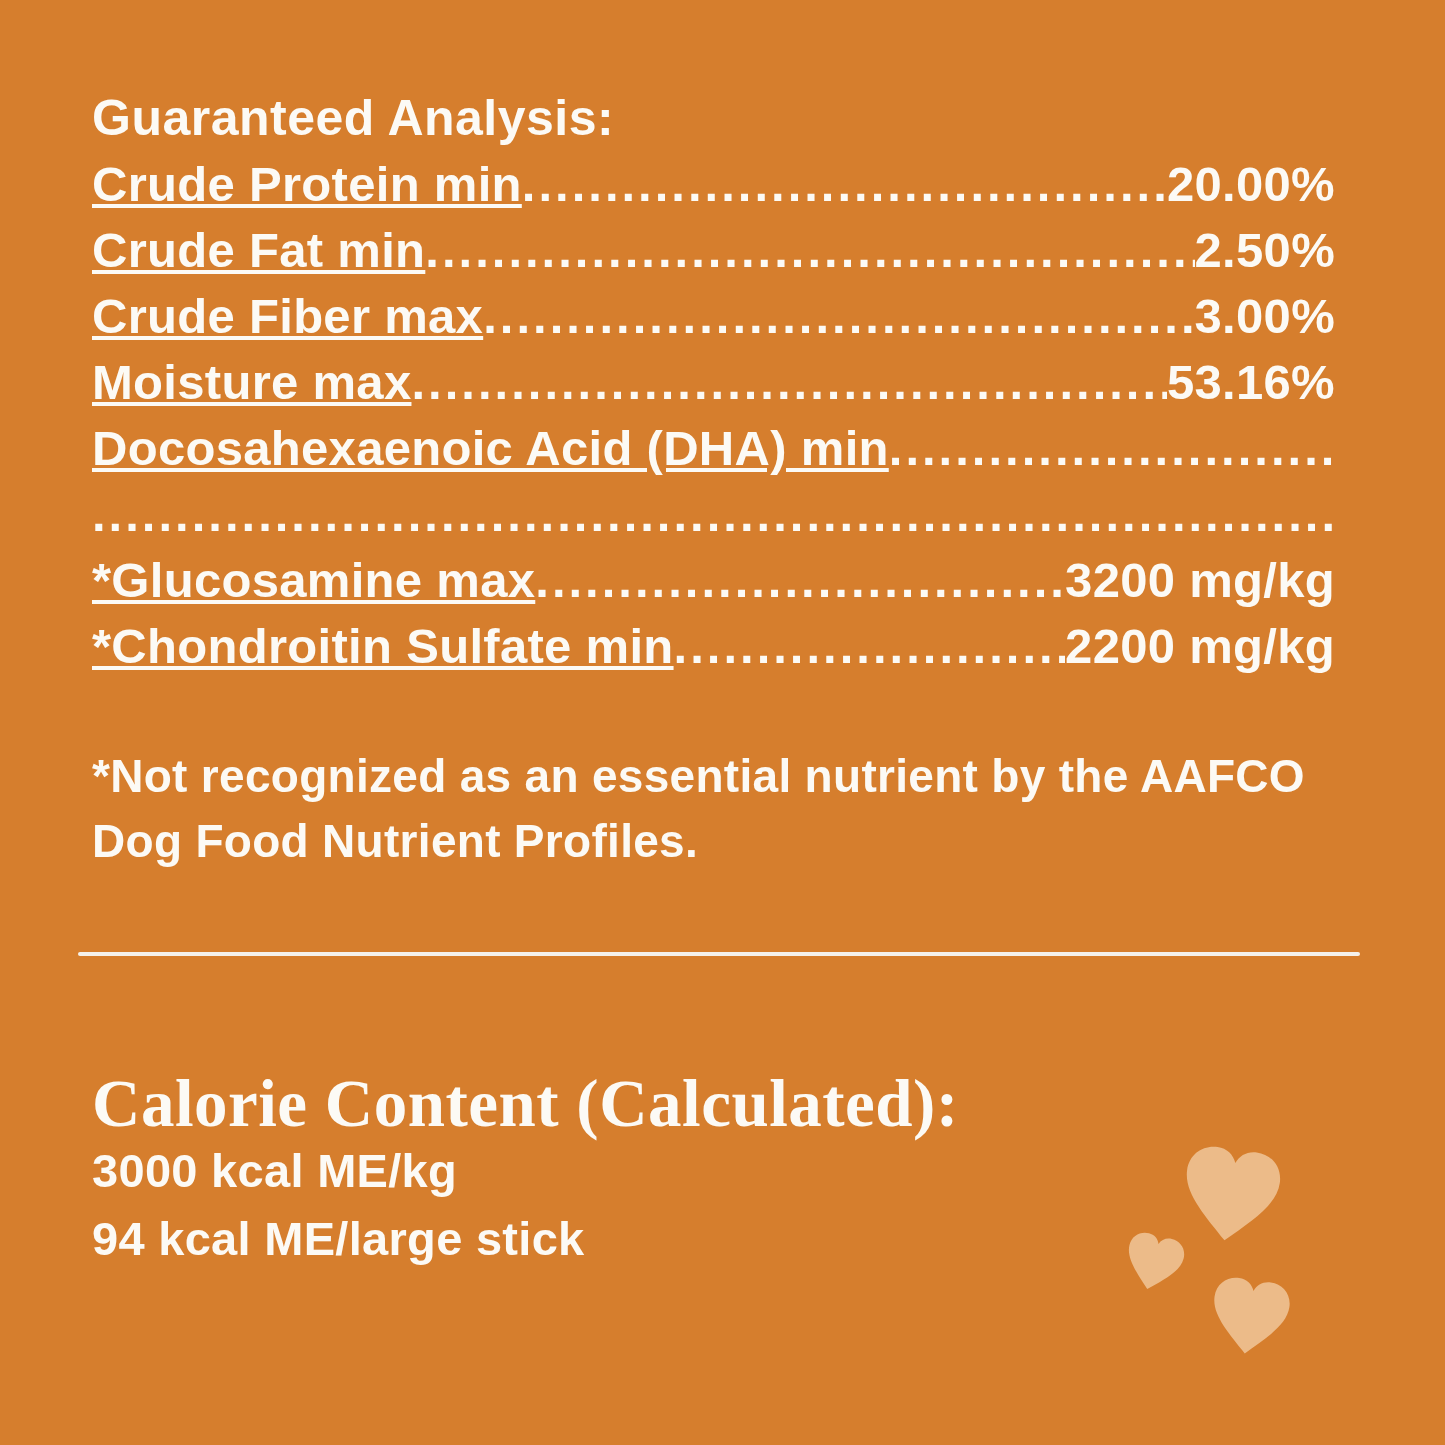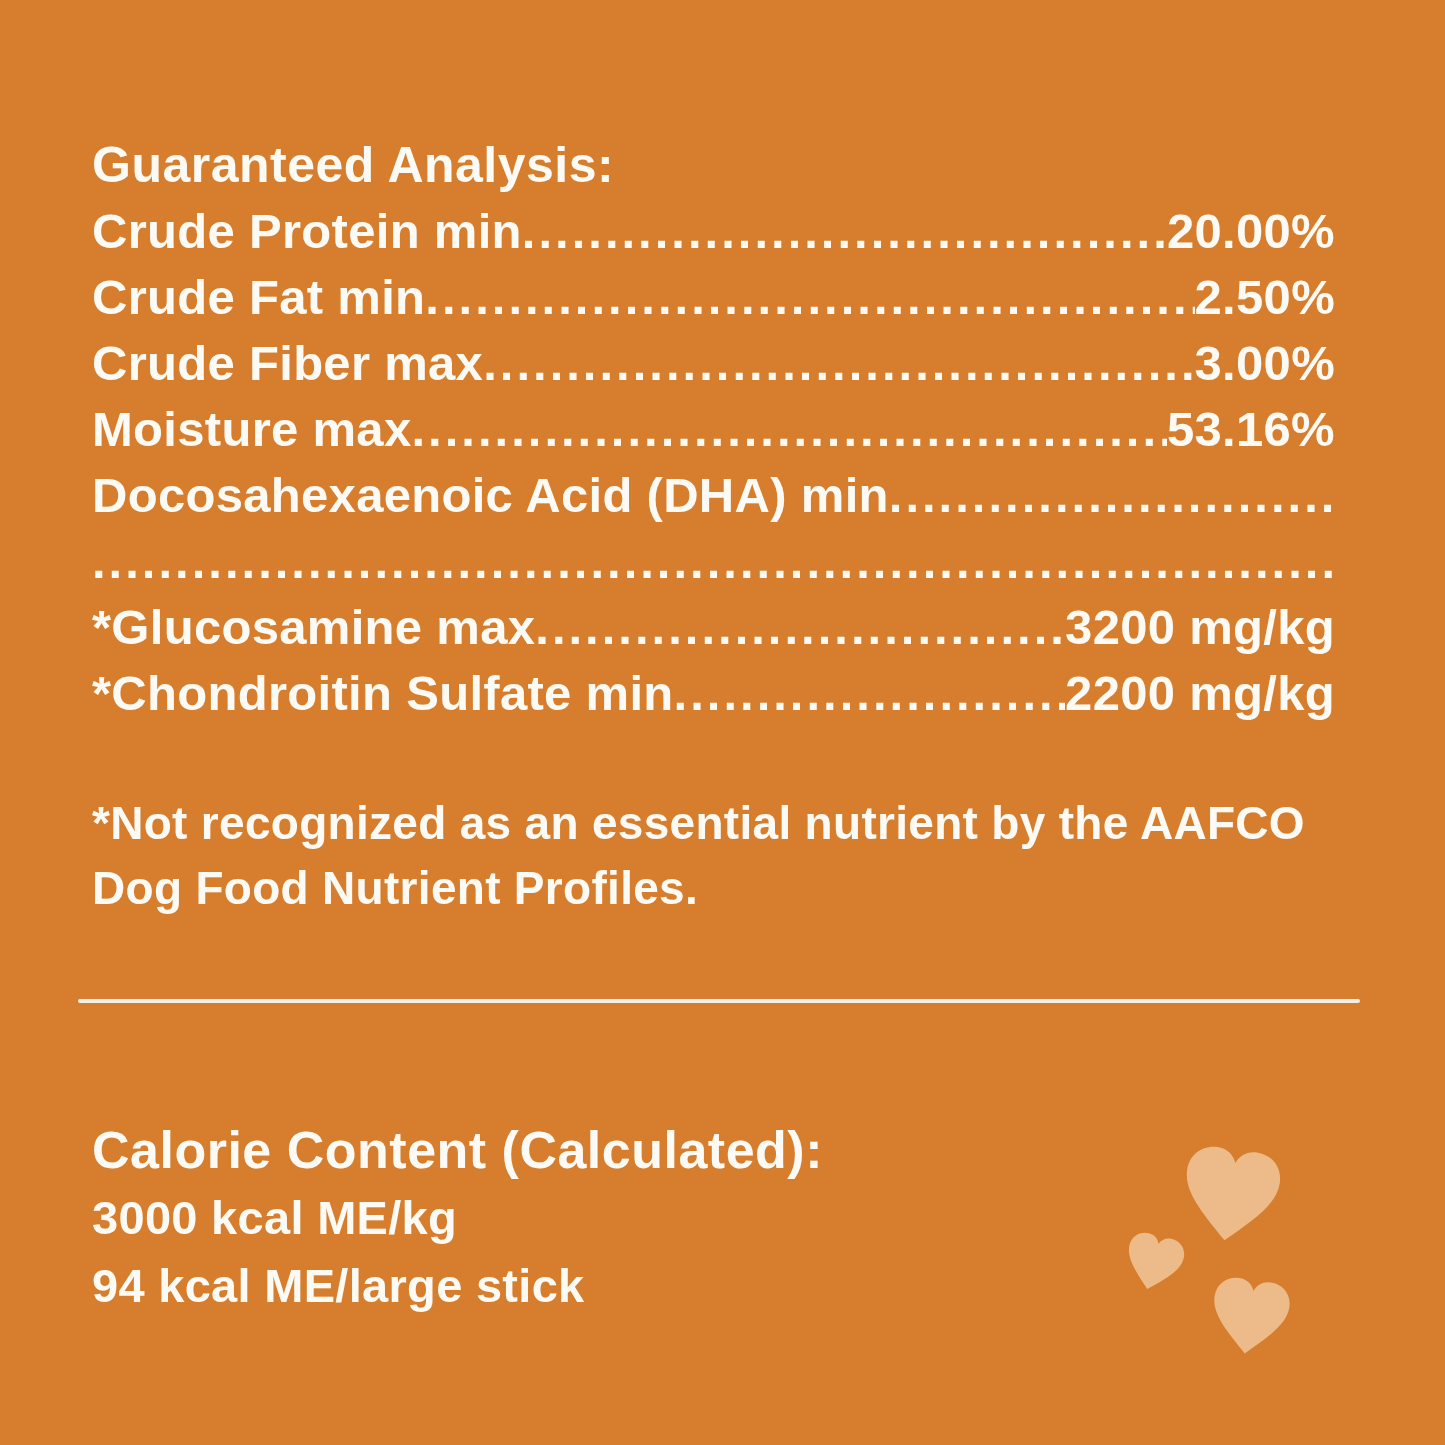--- a/index.html
+++ b/index.html
@@ -10,50 +10,50 @@
   }
   html,body{margin:0;padding:0;}
   body{
     width:1445px;height:1445px;overflow:hidden;
     background:var(--bg);
     font-family:"Liberation Sans", sans-serif;
     font-weight:700;
     color:var(--text);
   }
   .page{position:relative;width:1445px;height:1445px;background:var(--bg);}
-  .content{position:absolute;left:92px;right:110px;top:85px;margin-top:47px;}
+  .content{position:absolute;left:92px;right:110px;top:85px;}
 
   
   .ga-title{
     font-size:50px;line-height:66px;margin:0;letter-spacing:0.5px;
   }
   .ga-row{
     display:flex;align-items:baseline;
     font-size:49px;line-height:66px;white-space:nowrap;
   }
-  .ga-label{flex:0 0 auto;letter-spacing:0.3px;}
+  .ga-label{flex:0 0 auto;letter-spacing:0.3px;text-decoration:underline;}
   .ga-dots{
     flex:1 1 auto;overflow:hidden;white-space:nowrap;
     letter-spacing:3px;min-width:0;
   }
   .ga-value{flex:0 0 auto;letter-spacing:0.3px;}
 
   .footnote{
     margin:65px 0 0 0;
     font-size:46px;line-height:65px;white-space:nowrap;letter-spacing:0.3px;
   }
 
   .divider{
     margin:78px 0 0 -14px;border:none;
     width:1282px;height:4px;border-radius:2px;
     background:var(--divider);
   }
 
   .calorie{margin-top:113px;}
-  .cal-title{font-size:52px;line-height:68px;margin:0;letter-spacing:0.5px;}
+  .cal-title{font-size:67px;line-height:68px;margin:0;letter-spacing:0.5px;font-family:Liberation Serif, serif;}
   .cal-line{font-size:47px;line-height:68px;white-space:nowrap;letter-spacing:0.3px;}
 
   
   .heart{position:absolute;}
   .heart svg{display:block;width:100%;height:100%;}
   .heart-large{left:1179px;top:1146px;width:104px;height:96px;transform:rotate(8deg);}
   .heart-small{left:1123px;top:1233px;width:62px;height:58px;transform:rotate(14deg);}
   .heart-medium{left:1208px;top:1277px;width:84px;height:78px;transform:rotate(8deg);}
 </style>
 </head>

